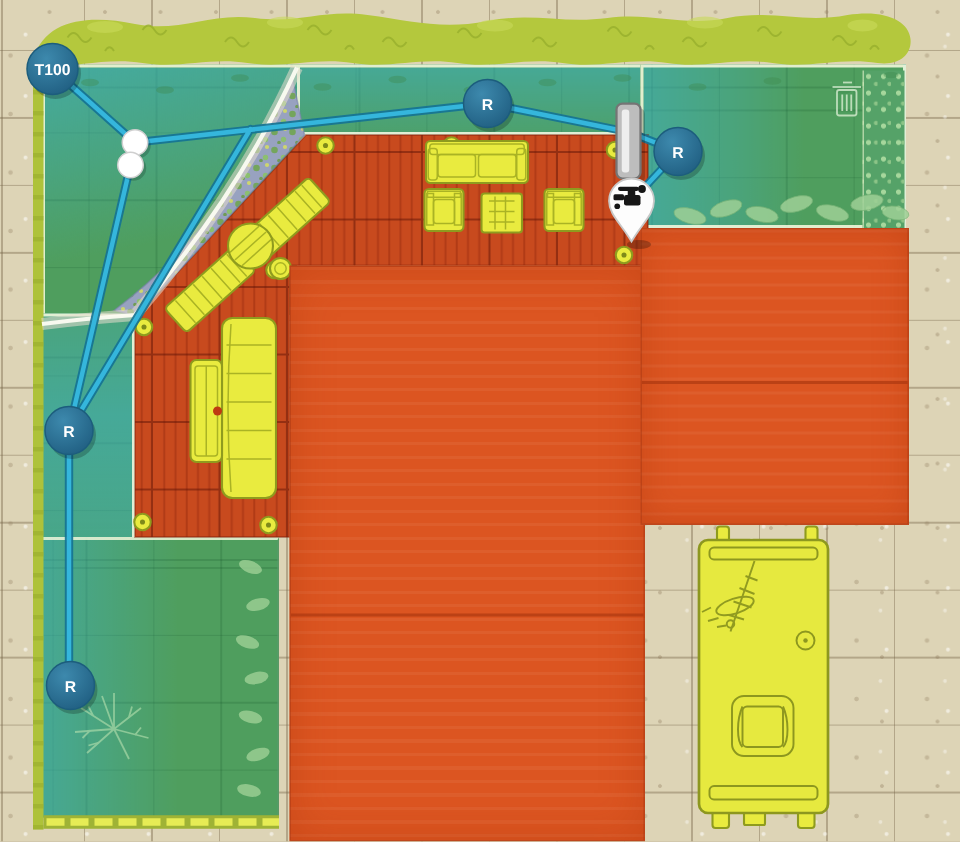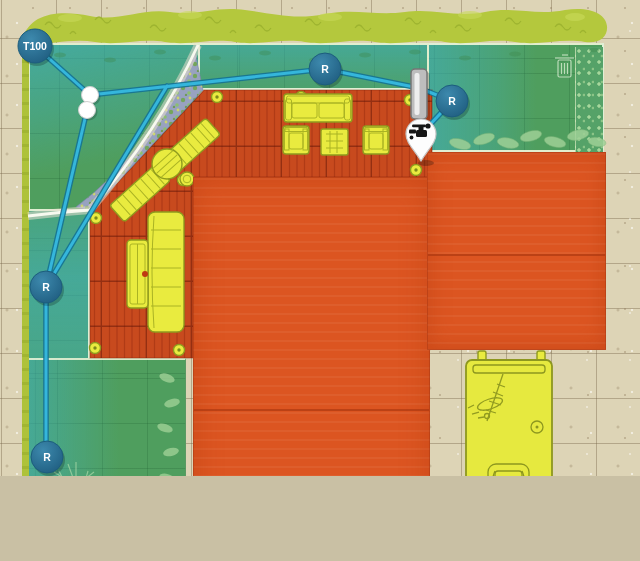--- a/index.html
+++ b/index.html
@@ -1,17 +1,17 @@
 <!DOCTYPE html>
 <html><head>
 <meta charset="utf-8">
 <style>
   html,body{margin:0;padding:0;background:#c9c0a4;font-family:"Liberation Sans",sans-serif;}
   #canvas{
-    position:relative;width:640px;height:476px;overflow:hidden;
+    position:relative;width:640px;height:561px;overflow:hidden;
     background-color:#ddd4b6;
     background-image:
       radial-gradient(circle at 17px 23px, rgba(255,255,255,.55) 1px, transparent 1.6px),
       radial-gradient(circle at 33px 8px, rgba(140,120,90,.35) 1px, transparent 1.5px),
       radial-gradient(circle at 7px 37px, rgba(140,120,90,.30) 1.2px, transparent 1.8px),
       radial-gradient(circle at 28px 31px, rgba(255,255,255,.40) 1px, transparent 1.5px),
       repeating-linear-gradient(90deg, transparent 0 44px, rgba(115,98,70,.40) 44px 45px),
       repeating-linear-gradient(0deg, transparent 0 44px, rgba(115,98,70,.40) 44px 45px);
     background-size:41px 41px,37px 43px,47px 39px,43px 47px,auto,auto;
     background-position:0 0,0 0,0 0,0 0,12px 0,0 12px;

